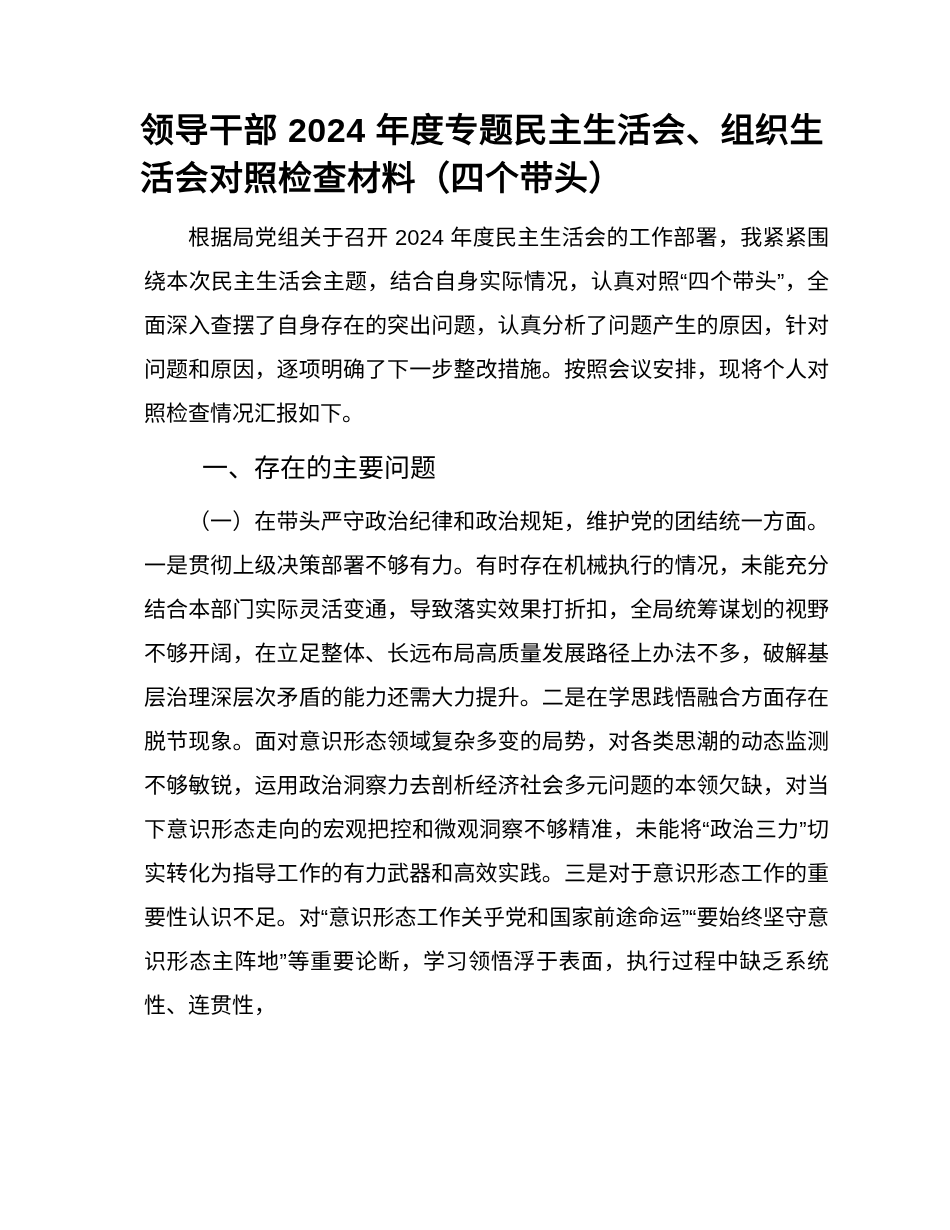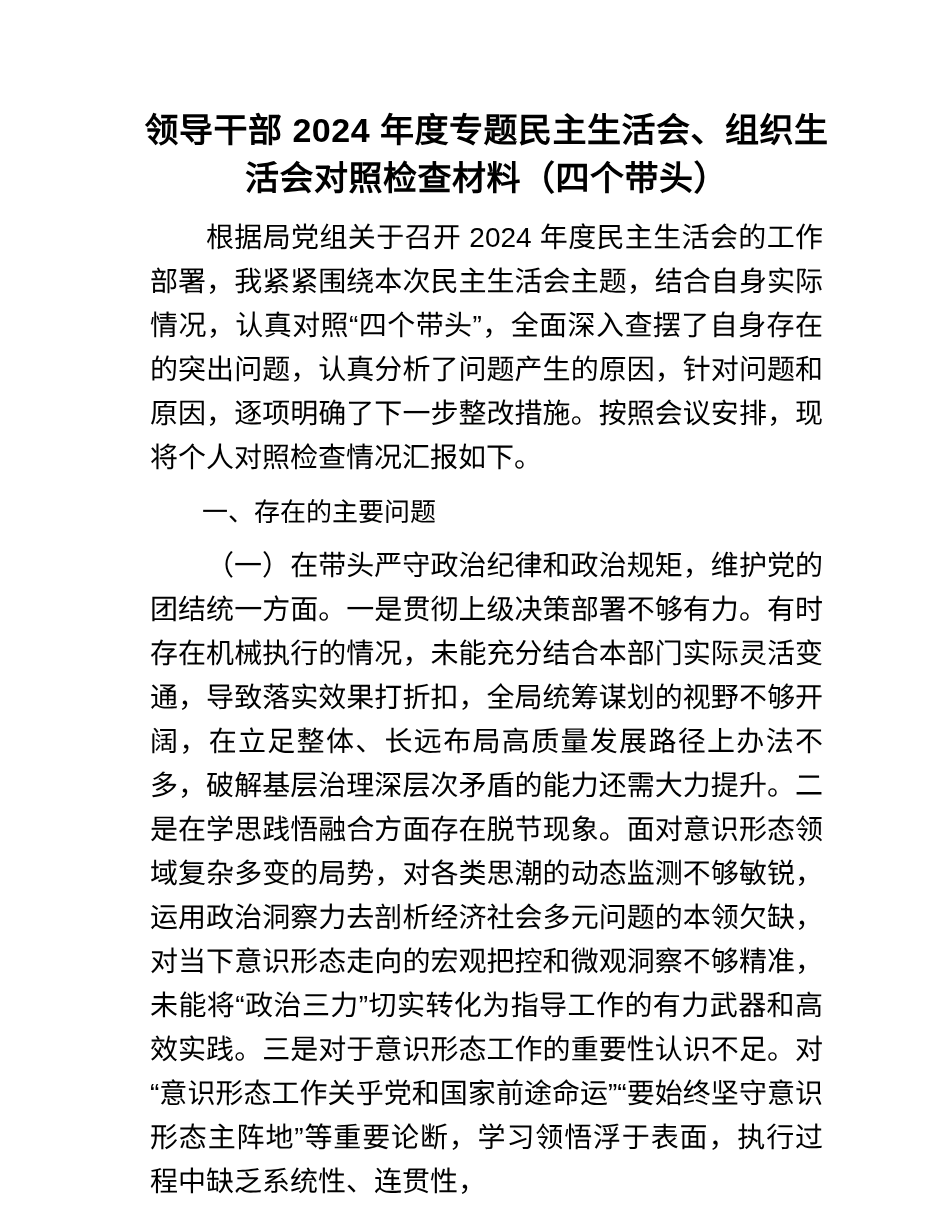--- a/index.html
+++ b/index.html
@@ -15,39 +15,39 @@
     background: #ffffff;
     color: #000000;
     padding: 106px 117px 0 140px;
     font-family: "Liberation Sans", "DejaVu Sans", sans-serif;
     overflow: hidden;
   }
   .doc-title {
     font-size: 34px;
     font-weight: 700;
     line-height: 48px;
-    text-align: center;
+    text-align: left;
     margin: 0 0 14px 0;
     letter-spacing: 0.5px;
   }
   .doc-heading {
     font-size: 26px;
     font-weight: 400;
     line-height: 44px;
     text-indent: 2em;
     margin: 10px;
   }
   .doc-para {
-    font-size: 28px;
+    font-size: 22px;
     font-weight: 400;
     line-height: 44px;
     text-align: justify;
     text-justify: inter-ideograph;
     text-indent: 2em;
-    margin: 10px;
+    margin: 4px;
     word-break: break-all;
   }
 </style>
 </head>
 <body>
 
 <div class="page">
   <h1 class="doc-title">领导干部 2024 年度专题民主生活会、组织生活会对照检查材料（四个带头）</h1>
 
   <p class="doc-para">根据局党组关于召开 2024 年度民主生活会的工作部署，我紧紧围绕本次民主生活会主题，结合自身实际情况，认真对照“四个带头”，全面深入查摆了自身存在的突出问题，认真分析了问题产生的原因，针对问题和原因，逐项明确了下一步整改措施。按照会议安排，现将个人对照检查情况汇报如下。</p>

